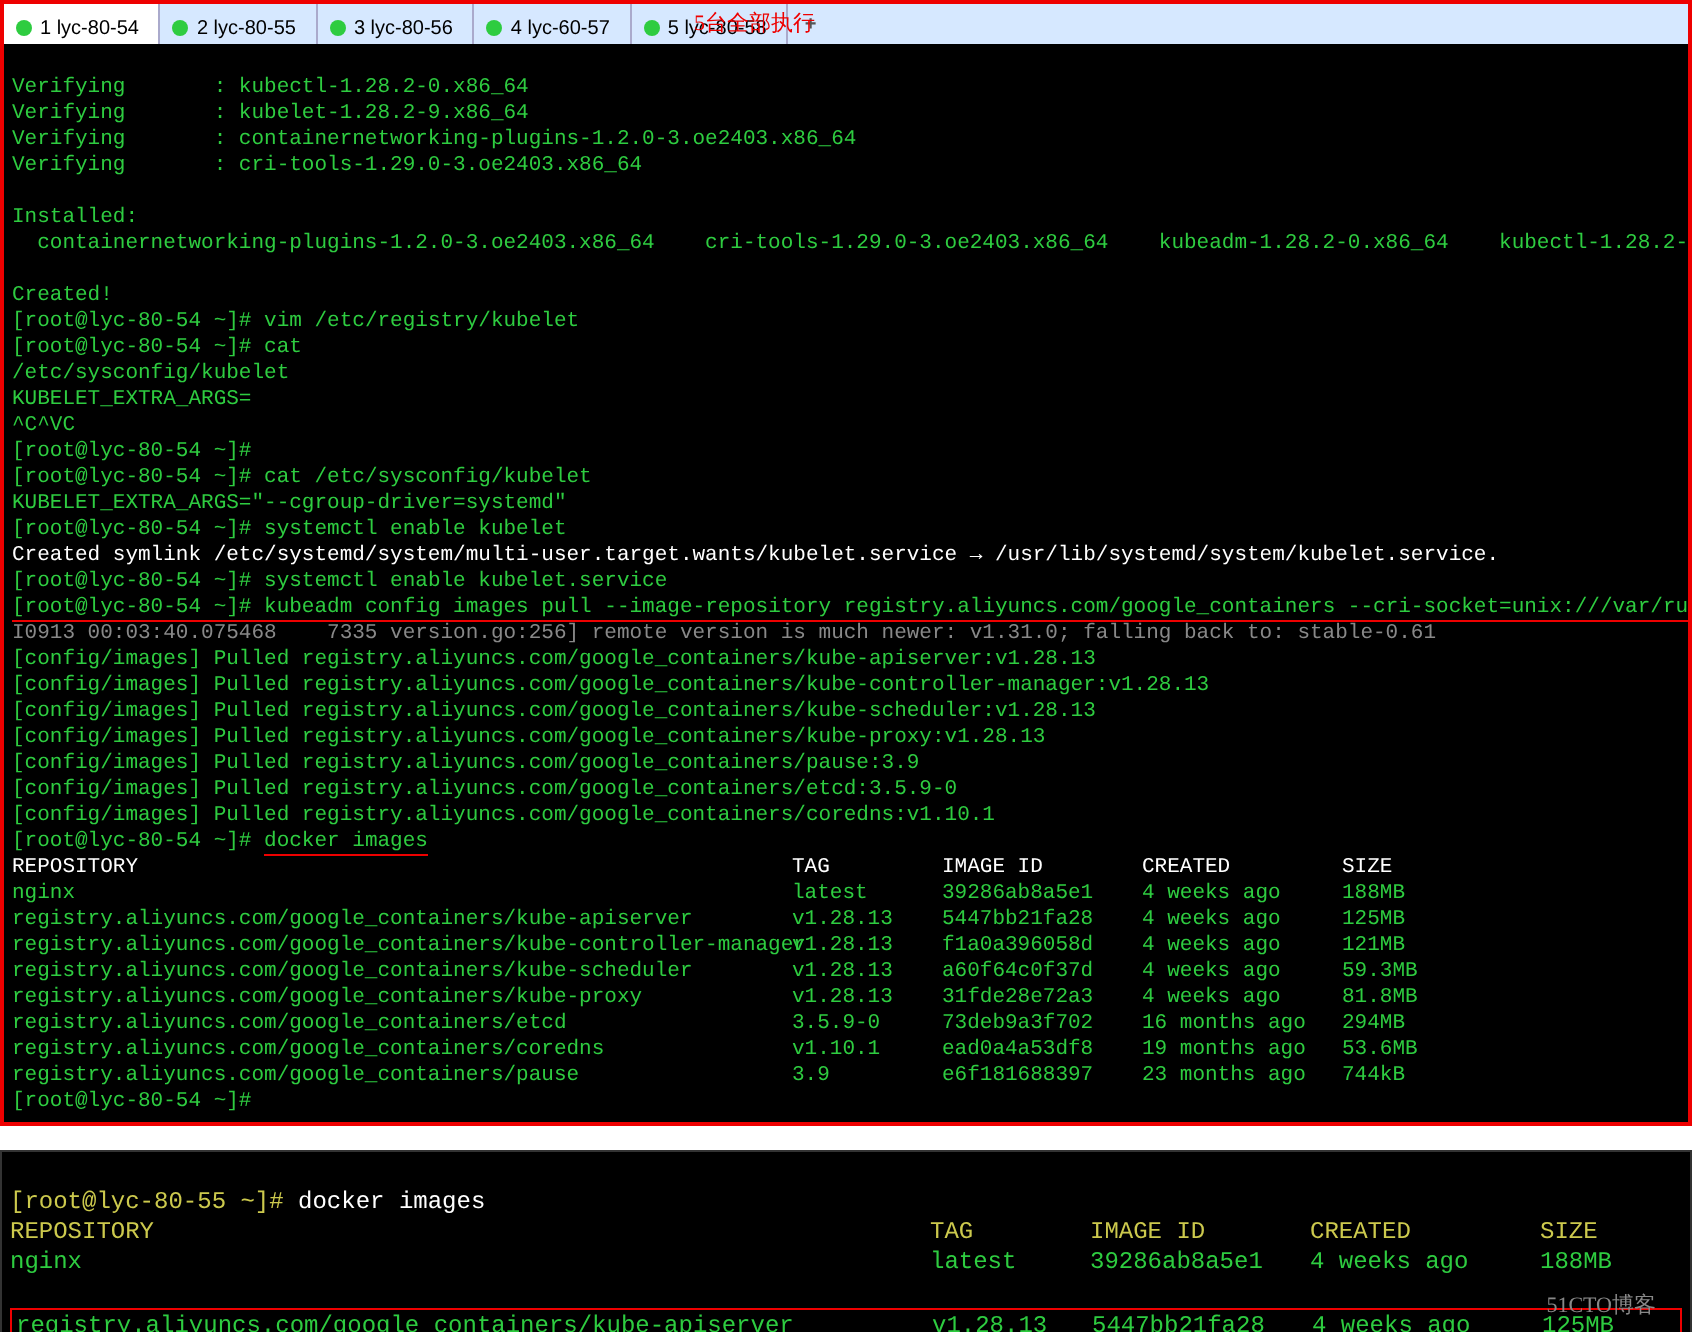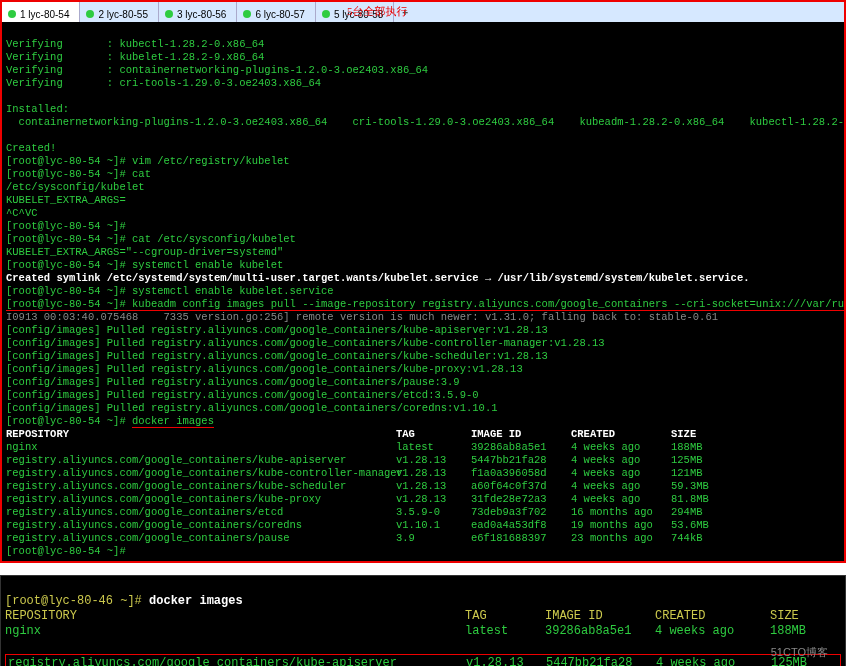--- a/index.html
+++ b/index.html
@@ -44,31 +44,31 @@
   }
   .terminal {
     background: #000;
     color: #0f0;
     padding: 3px 4px;
     line-height: 13px;
     font-size: 10.5px;
     white-space: pre;
     overflow: hidden;
   }
-  .white { color: #fff; font-weight: bold; }
+  .white { color: #fff; }
   .grey { color: #888; }
   .yellow { color: #ccc94d; }
   .green { color: #2ecc40; font-family: Liberation Mono, monospace; }
   .underline-red { border-bottom: 1px solid #e00; }
   .red-box { border: 1px solid #e00; padding: 1px 2px; }
   .second-pane { margin-top: 12px; border: 1px solid #333; }
   .watermark {
     position: absolute;
     bottom: 6px; right: 18px;
-    color: #888; font-family: Liberation Sans, sans-serif; font-size: 11px;
+    color: #888; font-family: Liberation Serif, serif; font-size: 11px;
   }
   .col { display: inline-block; }
 </style>
 </head>
 <body>
 
 <div class="outer-border">
   <div class="tabs">
     <div class="tab active">
         <span class="dot"></span>
@@ -77,21 +77,21 @@
     <div class="tab">
         <span class="dot"></span>
         <span>2 lyc-80-55</span>
       </div>
     <div class="tab">
         <span class="dot"></span>
         <span>3 lyc-80-56</span>
       </div>
     <div class="tab">
         <span class="dot"></span>
-        <span>6 lyc-80-57</span>
+        <span>4 lyc-60-57</span>
       </div>
     <div class="tab">
         <span class="dot"></span>
         <span>5 lyc-80-58</span>
       </div>
     <div class="add-tab">+</div>
   </div>
   <div class="side-label">5台全部执行</div>
 
   <div class="terminal">
@@ -123,19 +123,19 @@
 <span class="green">[config/images] Pulled registry.aliyuncs.com/google_containers/kube-proxy:v1.28.13</span>
 <span class="green">[config/images] Pulled registry.aliyuncs.com/google_containers/pause:3.9</span>
 <span class="green">[config/images] Pulled registry.aliyuncs.com/google_containers/etcd:3.5.9-0</span>
 <span class="green">[config/images] Pulled registry.aliyuncs.com/google_containers/coredns:v1.10.1</span>
 <span class="green"><span>[root@lyc-80-54 ~]# </span><span class="underline-red">docker images</span></span>
 <span class="white"><span class="col" style="width:390px">REPOSITORY</span><span class="col" style="width:75px">TAG</span><span class="col" style="width:100px">IMAGE ID</span><span class="col" style="width:100px">CREATED</span><span class="col">SIZE</span></span>
 <div id="tbl1"><div class="green"><span class="col" style="width: 390px;">nginx</span><span class="col" style="width: 75px;">latest</span><span class="col" style="width: 100px;">39286ab8a5e1</span><span class="col" style="width: 100px;">4 weeks ago</span><span class="col">188MB</span></div><div class="green"><span class="col" style="width: 390px;">registry.aliyuncs.com/google_containers/kube-apiserver</span><span class="col" style="width: 75px;">v1.28.13</span><span class="col" style="width: 100px;">5447bb21fa28</span><span class="col" style="width: 100px;">4 weeks ago</span><span class="col">125MB</span></div><div class="green"><span class="col" style="width: 390px;">registry.aliyuncs.com/google_containers/kube-controller-manager</span><span class="col" style="width: 75px;">v1.28.13</span><span class="col" style="width: 100px;">f1a0a396058d</span><span class="col" style="width: 100px;">4 weeks ago</span><span class="col">121MB</span></div><div class="green"><span class="col" style="width: 390px;">registry.aliyuncs.com/google_containers/kube-scheduler</span><span class="col" style="width: 75px;">v1.28.13</span><span class="col" style="width: 100px;">a60f64c0f37d</span><span class="col" style="width: 100px;">4 weeks ago</span><span class="col">59.3MB</span></div><div class="green"><span class="col" style="width: 390px;">registry.aliyuncs.com/google_containers/kube-proxy</span><span class="col" style="width: 75px;">v1.28.13</span><span class="col" style="width: 100px;">31fde28e72a3</span><span class="col" style="width: 100px;">4 weeks ago</span><span class="col">81.8MB</span></div><div class="green"><span class="col" style="width: 390px;">registry.aliyuncs.com/google_containers/etcd</span><span class="col" style="width: 75px;">3.5.9-0</span><span class="col" style="width: 100px;">73deb9a3f702</span><span class="col" style="width: 100px;">16 months ago</span><span class="col">294MB</span></div><div class="green"><span class="col" style="width: 390px;">registry.aliyuncs.com/google_containers/coredns</span><span class="col" style="width: 75px;">v1.10.1</span><span class="col" style="width: 100px;">ead0a4a53df8</span><span class="col" style="width: 100px;">19 months ago</span><span class="col">53.6MB</span></div><div class="green"><span class="col" style="width: 390px;">registry.aliyuncs.com/google_containers/pause</span><span class="col" style="width: 75px;">3.9</span><span class="col" style="width: 100px;">e6f181688397</span><span class="col" style="width: 100px;">23 months ago</span><span class="col">744kB</span></div></div><span class="green"><span>[root@lyc-80-54 ~]# </span></span></div>
 </div>
 
 <div class="second-pane terminal" style="font-size:12px;line-height:15px">
-<span><span class="yellow">[root@lyc-80-46 ~]# </span><span class="white">docker images</span></span>
+<span><span class="yellow">[root@lyc-80-55 ~]# </span><span class="white">docker images</span></span>
 <span class="yellow"><span class="col" style="width:460px">REPOSITORY</span><span class="col" style="width:80px">TAG</span><span class="col" style="width:110px">IMAGE ID</span><span class="col" style="width:115px">CREATED</span><span class="col">SIZE</span></span>
 <div class="green"><span class="col" style="width:460px">nginx</span><span class="col" style="width:80px">latest</span><span class="col" style="width:110px">39286ab8a5e1</span><span class="col" style="width:115px">4 weeks ago</span><span class="col">188MB</span></div>
 <div class="red-box" id="tbl2"><div class="green"><span class="col" style="width: 458px;">registry.aliyuncs.com/google_containers/kube-apiserver</span><span class="col" style="width: 80px;">v1.28.13</span><span class="col" style="width: 110px;">5447bb21fa28</span><span class="col" style="width: 115px;">4 weeks ago</span><span class="col">125MB</span></div></div>
 </div>
 
 <div class="watermark">51CTO博客</div>
 
 </body></html>

